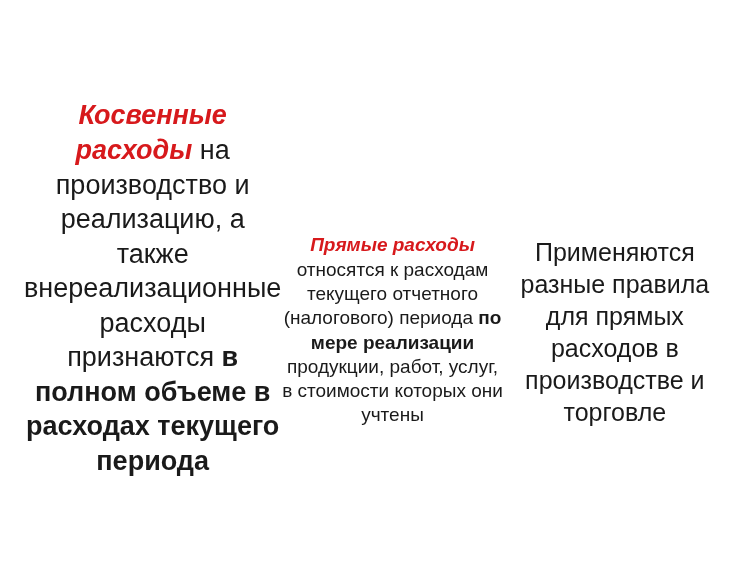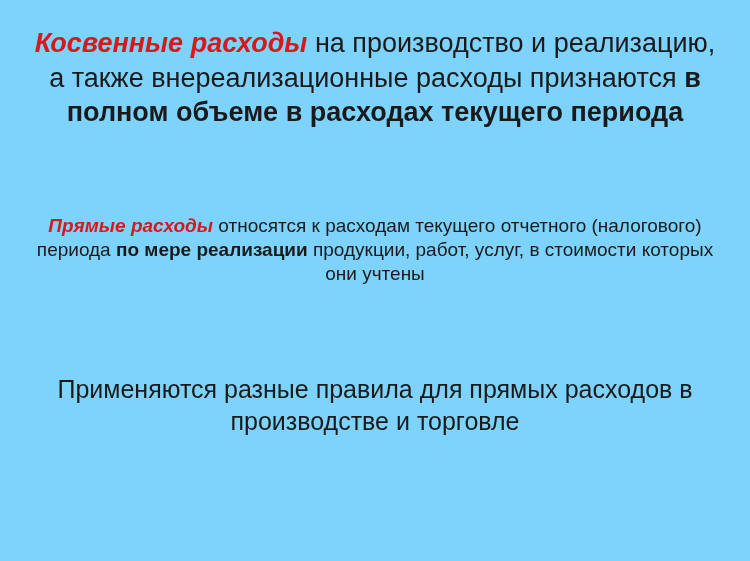--- a/index.html
+++ b/index.html
@@ -12,23 +12,23 @@
     background: #d9f5c8;
     font-family: "Liberation Sans", sans-serif;
     overflow: hidden;
   }
   .slide {
     width: 750px;
     height: 561px;
     box-sizing: border-box;
     padding: 26px 24px 10px 24px;
     display: flex;
-    flex-direction: column;
+    flex-direction: row;
     align-items: center;
-    background: #7dd3fc;
+    background: #ffffff;
   }
   .block {
     width: 100%;
     text-align: center;
     color: #1a1a1a;
     line-height: 1.28;
   }
   .block-1 {
     font-size: 27px;
     font-weight: normal;

